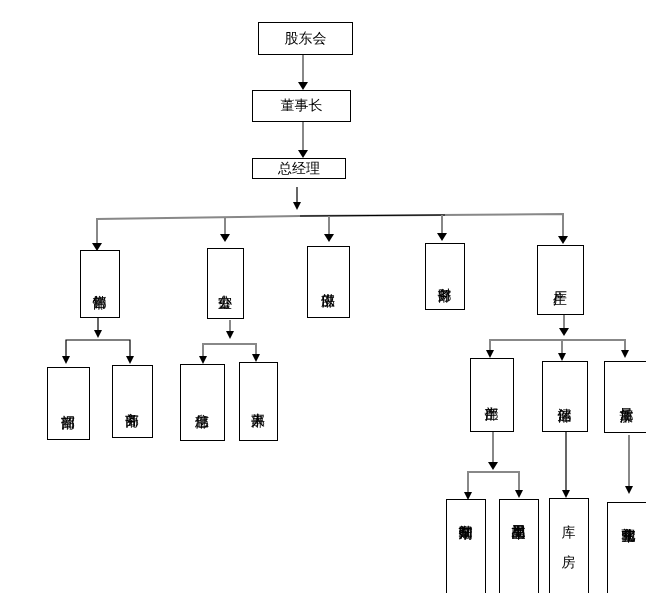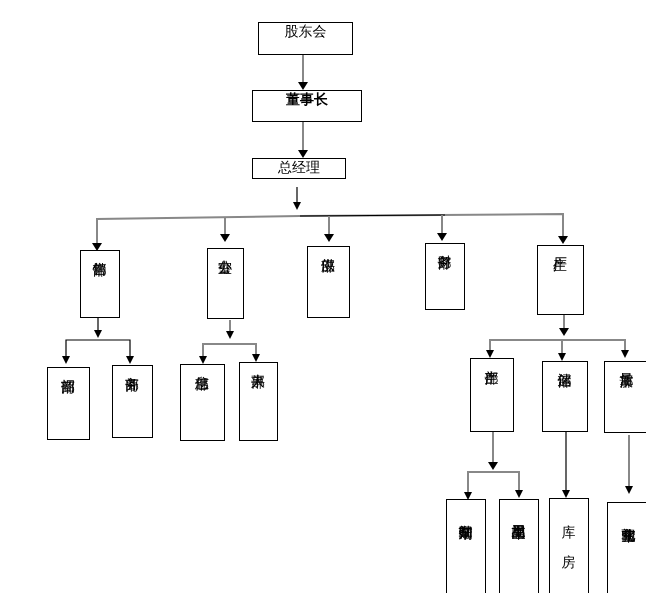--- a/index.html
+++ b/index.html
@@ -1,18 +1,18 @@
 <!DOCTYPE html>
 <html><head>
 <meta charset="utf-8">
 <style>
   html,body{margin:0;padding:0;background:#fff;}
   body{width:646px;height:593px;position:relative;overflow:hidden;font-family:"DejaVu Sans",sans-serif;}
   svg{position:absolute;left:0;top:0;}
-  .box{position:absolute;border:1px solid #000;background:#fff;box-sizing:border-box;display:flex;align-items:flex-start;justify-content:center;font-size:14px;color:#000;}
+  .box{position:absolute;border:1px solid #000;background:#fff;box-sizing:border-box;display:flex;align-items:center;justify-content:center;font-size:14px;color:#000;}
   .v{writing-mode:vertical-rl;text-orientation:upright;letter-spacing:0px;line-height:1;}
   .vt{align-items:flex-start;padding-top:14px;}
   .ln{stroke:#888;stroke-width:2;fill:none;}
   .lk{stroke:#000;stroke-width:1.2;fill:none;}
   .ar{fill:#000;}
 </style>
 </head>
 <body>
 
 <svg width="646" height="593">
@@ -64,21 +64,21 @@
   <line class="lk" x1="566" y1="432" x2="566" y2="490"></line>
   <polygon class="ar" points="562,490 570,490 566,498"></polygon>
 
   <line class="ln" x1="629" y1="435" x2="629" y2="486"></line>
   <polygon class="ar" points="625,486 633,486 629,494"></polygon>
 </svg>
 
 <div class="box" style="left:258px;top:22px;width:95px;height:33px;">
     <span>股东会</span>
   </div>
-<div class="box" style="left:252px;top:90px;width:110px;height:32px;font-weight:bold;">
+<div class="box" style="left:252px;top:90px;width:99px;height:32px;">
     <span>董事长</span>
   </div>
 <div class="box" style="left:252px;top:158px;width:94px;height:21px;">
     <span>总经理</span>
   </div>
 
 <div class="box" style="left:80px;top:250px;width:40px;height:68px;">
     <span class="v">销售部</span>
   </div>
 <div class="box" style="left:207px;top:248px;width:37px;height:71px;">

